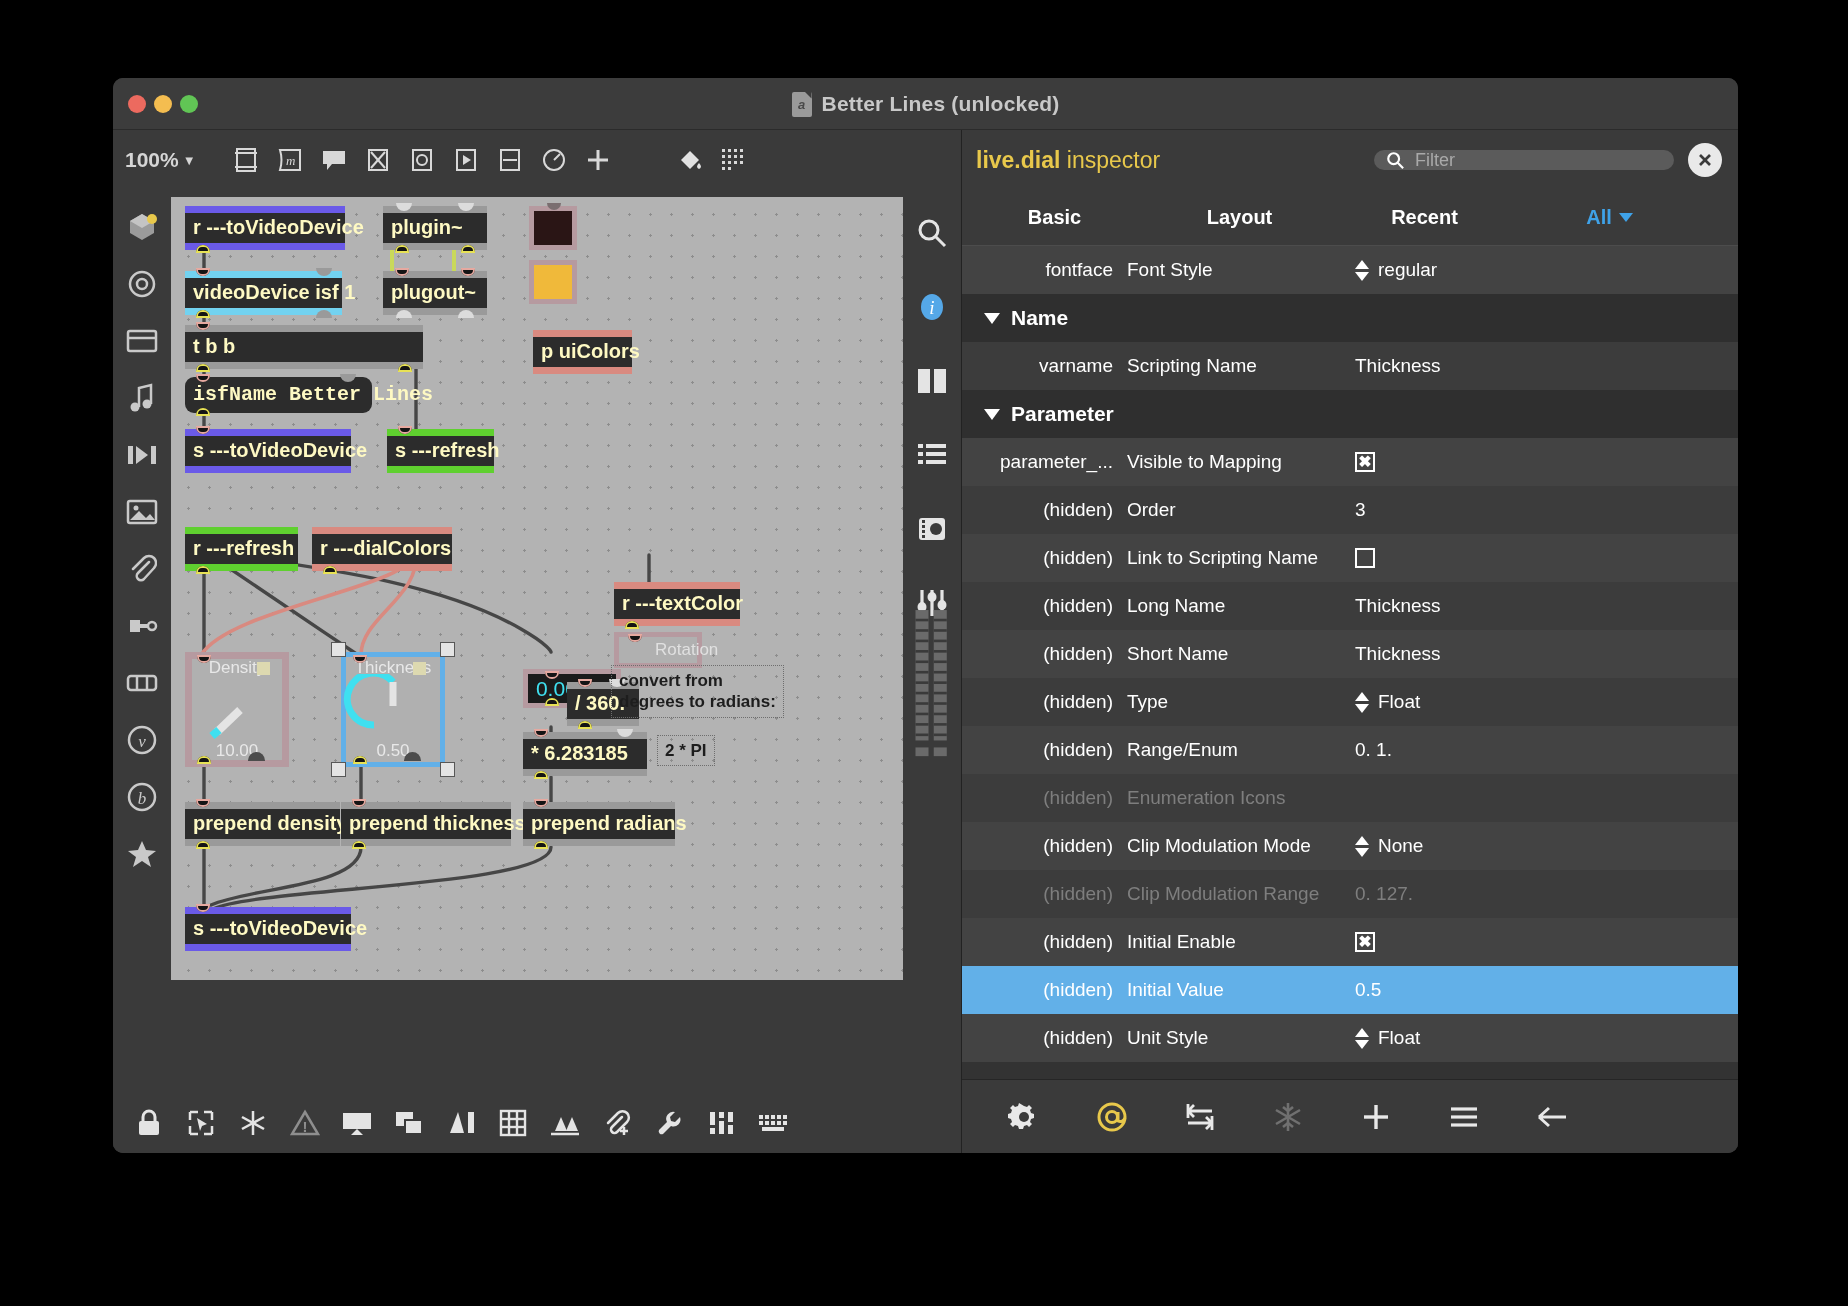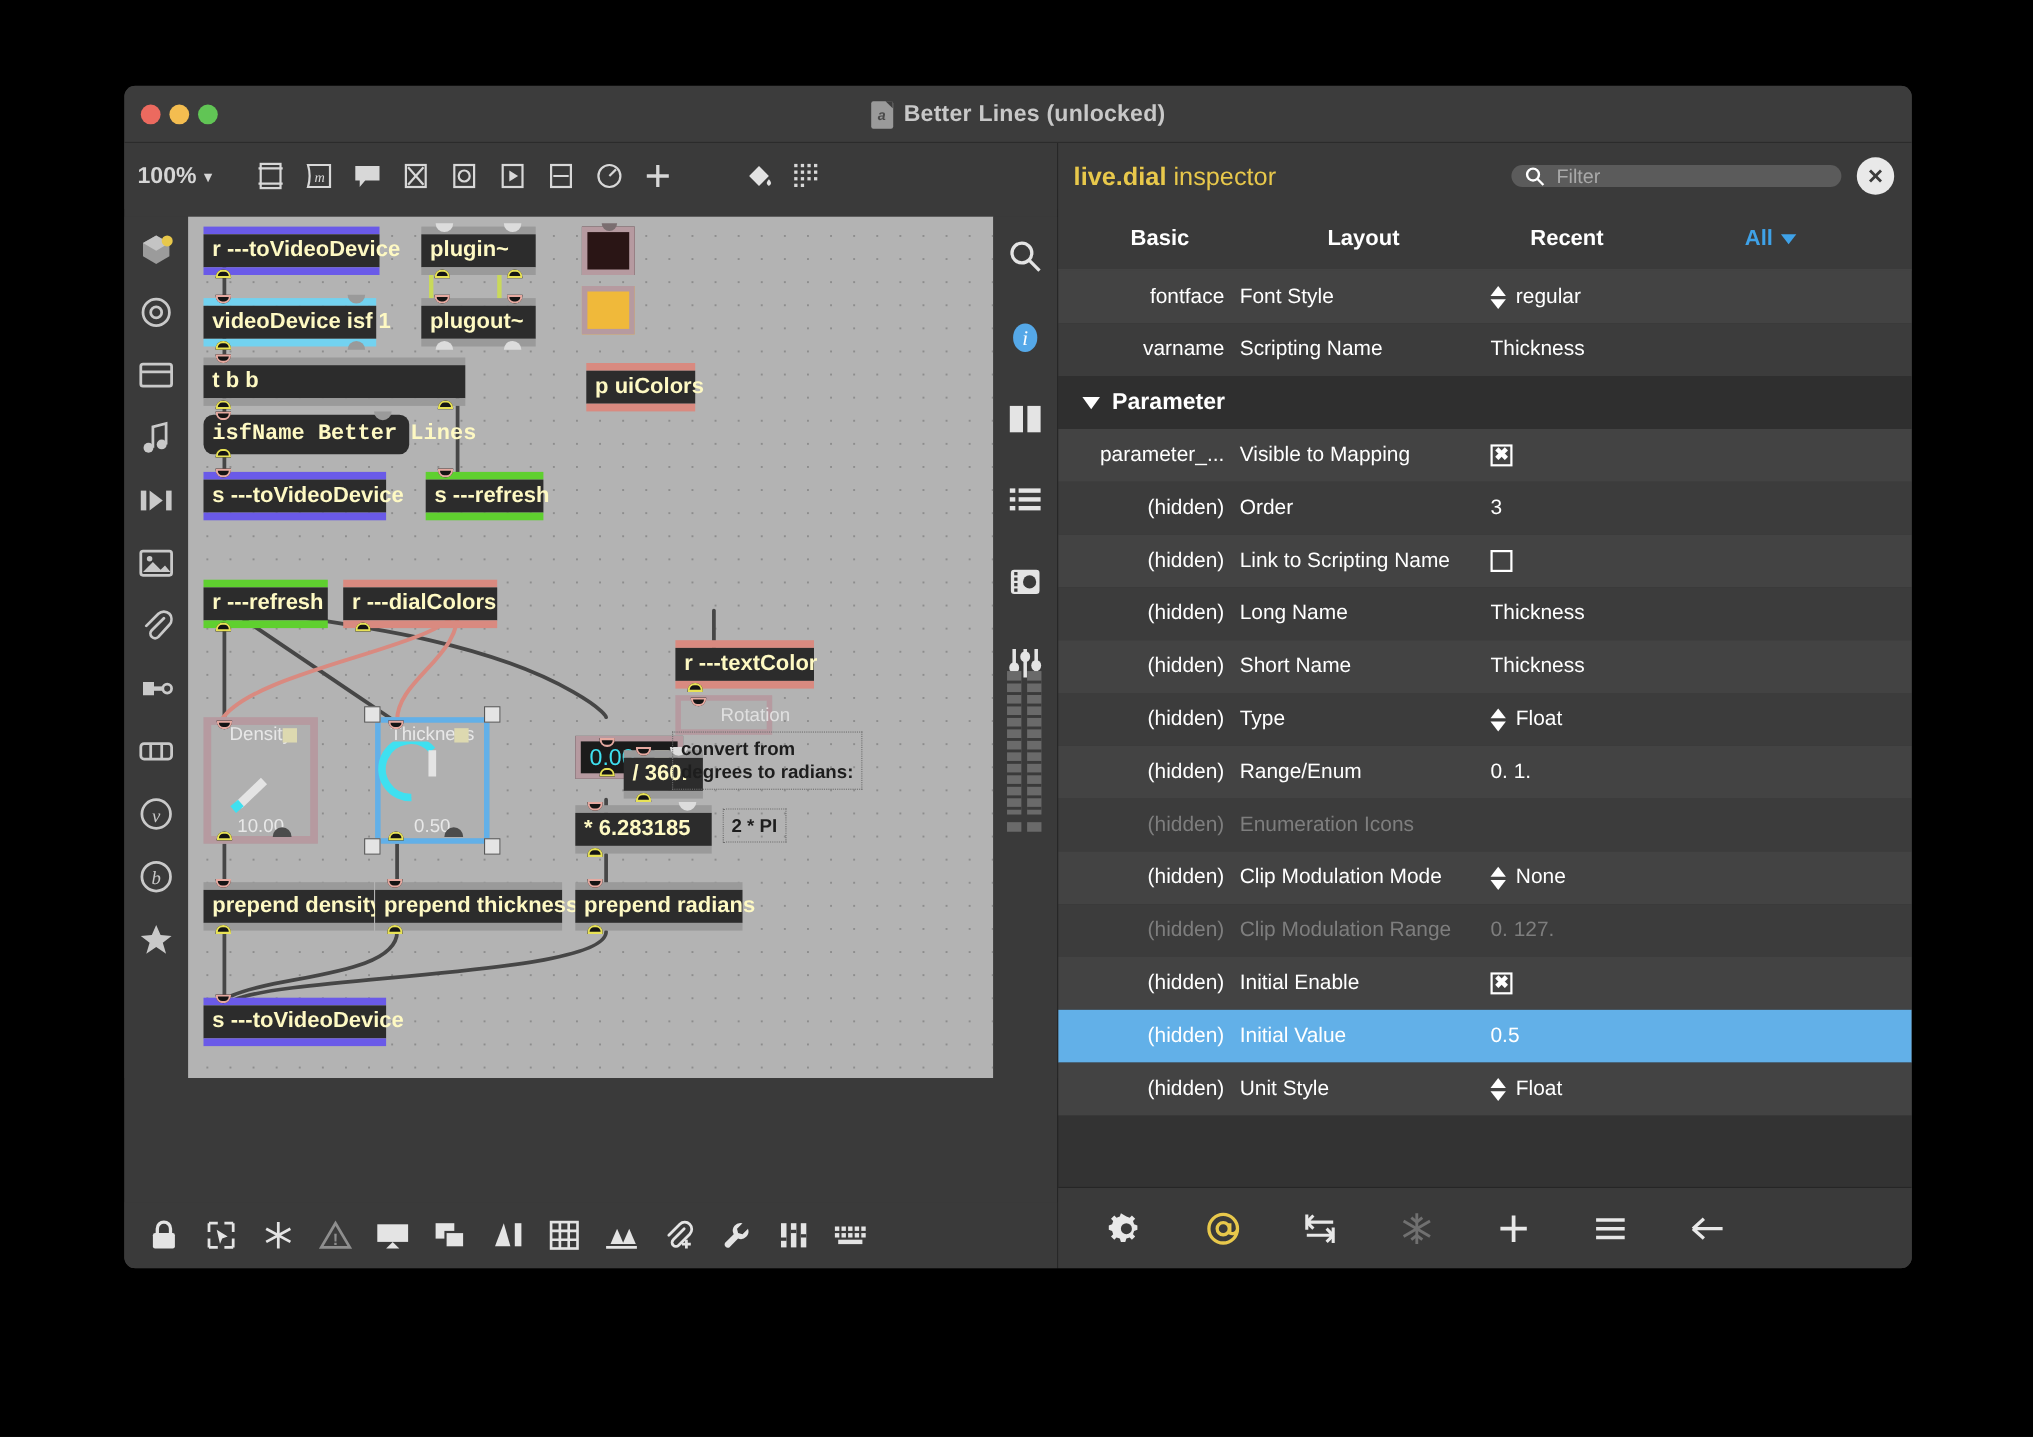--- a/index.html
+++ b/index.html
@@ -857,20 +857,26 @@
               <div class="c-attr">fontface</div>
               <div class="c-name">Font Style</div>
               <div class="c-val">
                 <div class="spinner">
                   <i class="up"></i>
                   <i class="dn"></i>
                 </div>
                 <span>regular</span>
               </div>
             </div>
+            <div class="irow group">
+              <div class="grouplabel">
+                <span class="tri"></span>
+                <span>Name</span>
+              </div>
+            </div>
             <div class="irow odd">
               <div class="c-attr">varname</div>
               <div class="c-name">Scripting Name</div>
               <div class="c-val">
                 <span>Thickness</span>
               </div>
             </div>
             <div class="irow group">
               <div class="grouplabel">
                 <span class="tri"></span>

